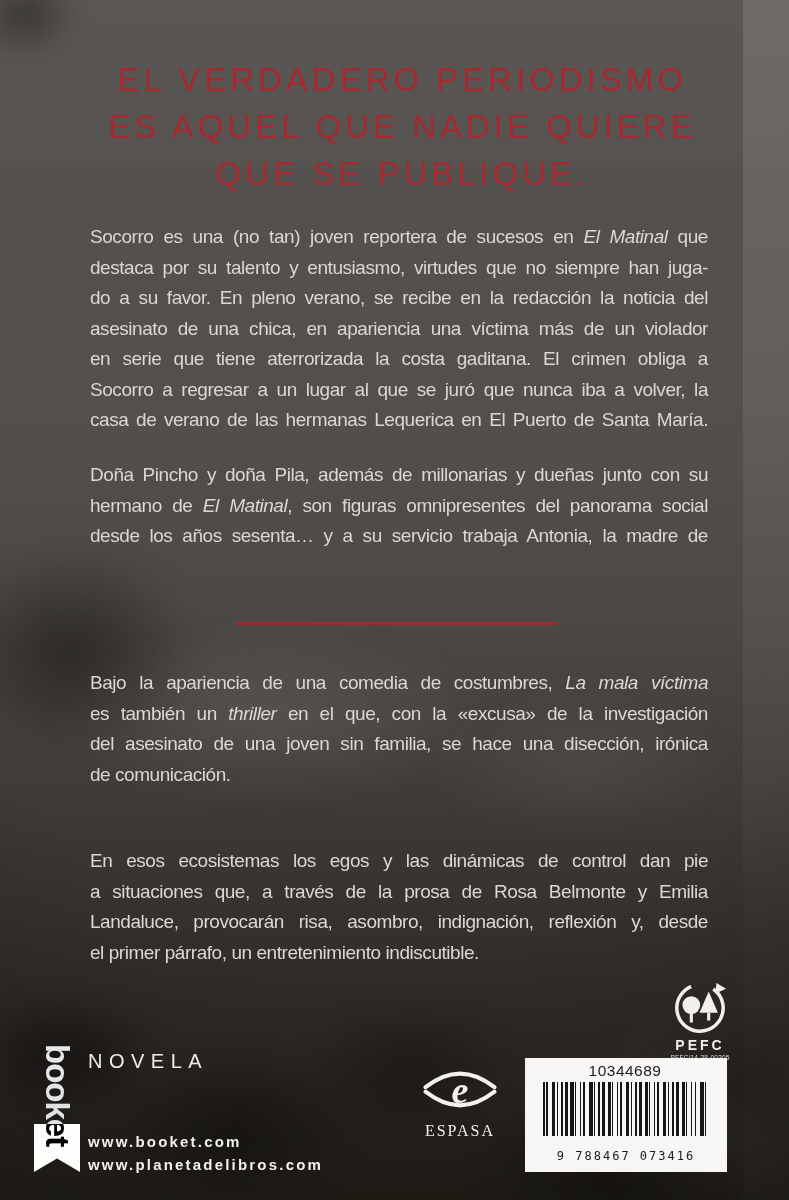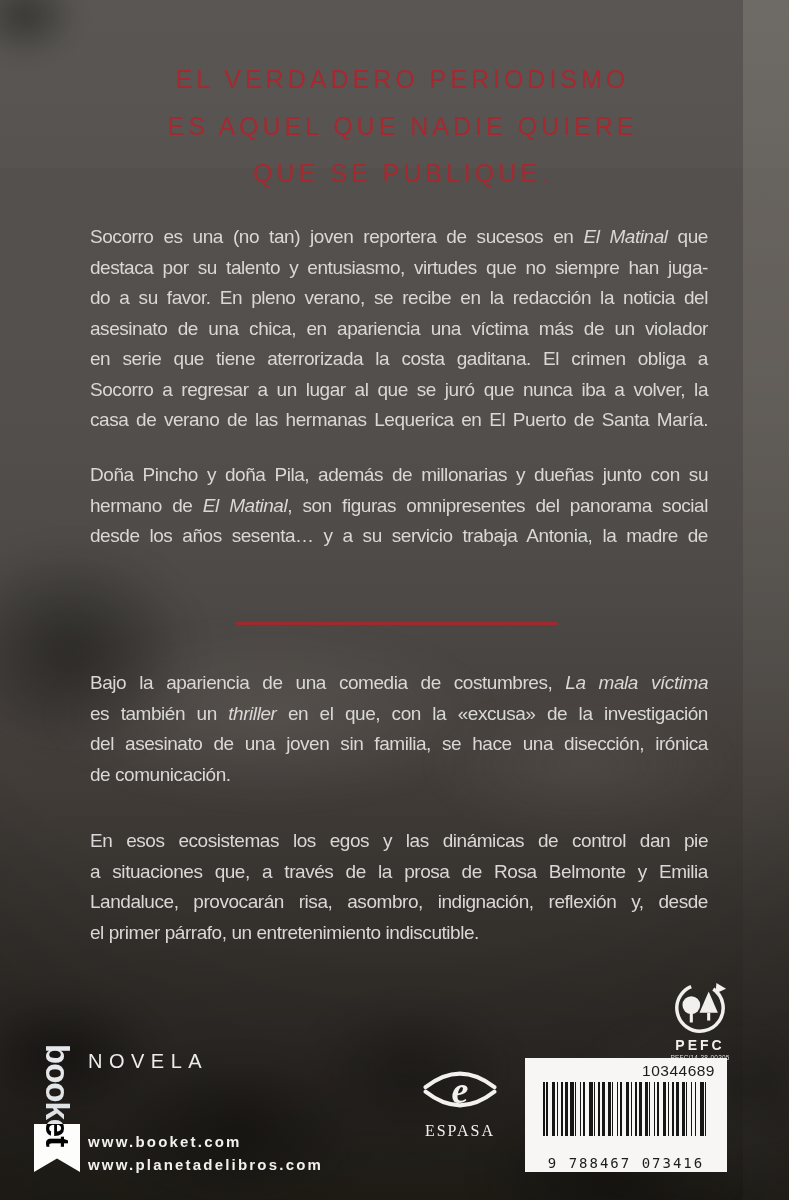--- a/index.html
+++ b/index.html
@@ -45,36 +45,36 @@
       radial-gradient(200px 120px at 78% 85%,rgba(10,9,8,.45),transparent 70%),
       radial-gradient(160px 90px at 95% 55%,rgba(16,15,13,.35),transparent 70%);}
   .bg-vignette{left:0;top:0;width:100%;height:100%;
     background:radial-gradient(120% 85% at 50% 32%,transparent 55%,rgba(0,0,0,.28) 100%);}
 
   
   .tagline{
     position:absolute;left:0;right:0;top:56px;
     text-align:center;
     color:#a62930;
-    font-size:25px;font-weight:300;
+    font-size:33px;font-weight:300;
     letter-spacing:4px;
     line-height:47px;
     text-transform:uppercase;
     margin-left:16px;
   }
   
   .para{position:absolute;left:90px;width:618px;color:#d9d8d6;
     font-size:19px;letter-spacing:-0.45px;}
   .para .line{line-height:30.5px;min-height:30.5px;text-align:left;}
   .para .line.just{text-align:justify;text-align-last:justify;}
   .para em{font-style:italic;}
   #para-1{top:222px;}
   #para-2{top:460px;}
   #para-3{top:668px;}
-  #para-4{top:826px;}
+  #para-4{top:846px;}
   .divider{position:absolute;left:236px;top:622px;width:322px;height:3px;
     background:#a0292e;border-radius:1px;}
 
   
   .pefc{position:absolute;left:660px;top:980px;width:80px;text-align:center;color:#f1f0ee;}
   .pefc svg{display:block;margin:0 auto;}
   .pefc-label{font-size:14px;font-weight:bold;letter-spacing:3px;margin-top:1px;}
   .pefc-cert{font-size:6.5px;letter-spacing:.2px;color:#dddcda;margin-top:1px;}
 
   .genre{position:absolute;left:88px;top:1050px;color:#edecea;
@@ -92,34 +92,34 @@
   .urls{position:absolute;left:88px;top:1130px;color:#f2f1ef;
     font-size:15px;font-weight:bold;letter-spacing:2.2px;line-height:23px;}
 
   .espasa{position:absolute;left:404px;top:1060px;width:112px;text-align:center;color:#f2f1ef;}
   .espasa svg{display:block;margin:0 auto;}
   .espasa-word{font-family:"Liberation Serif","DejaVu Serif",serif;
     font-size:16px;letter-spacing:2px;margin-top:4px;}
 
   .barcode{position:absolute;left:525px;top:1058px;width:202px;height:114px;
     background:#f7f6f4;color:#1c1c1c;box-sizing:border-box;padding:4px 10px 0 10px;}
-  .barcode .code-top{text-align:right;font-size:15.5px;letter-spacing:.5px;padding-right:2px;}
+  .barcode .code-top{text-align:center;font-size:15.5px;letter-spacing:.5px;padding-right:2px;}
   .barcode .bars{position:relative;height:54px;margin:2px 8px 0 8px;
     background-image:
       repeating-linear-gradient(90deg,
         #161616 0 1.5px, transparent 1.5px 3.5px,
         #161616 3.5px 5px, transparent 5px 9px,
         #161616 9px 12.5px, transparent 12.5px 14px,
         #161616 14px 15px, transparent 15px 18.5px),
       repeating-linear-gradient(90deg,
         transparent 0 23px, #161616 23px 25px,
         transparent 25px 29px, #161616 29px 30px, transparent 30px 37px);}
-  .barcode .isbn{margin-top:19px;text-align:center;
+  .barcode .isbn{margin-top:13px;text-align:center;
     font-family:"DejaVu Sans Mono","Liberation Mono",monospace;
-    font-size:14px;letter-spacing:2px;}
+    font-size:12px;letter-spacing:2px;}
 </style>
 </head>
 <body>
 
 <div id="cover">
 
   <div class="bg-layer bg-right-band"></div>
   <div class="bg-layer bg-corner-tl"></div>
   <div class="bg-layer bg-haze-1"></div>
   <div class="bg-layer bg-haze-2"></div>

